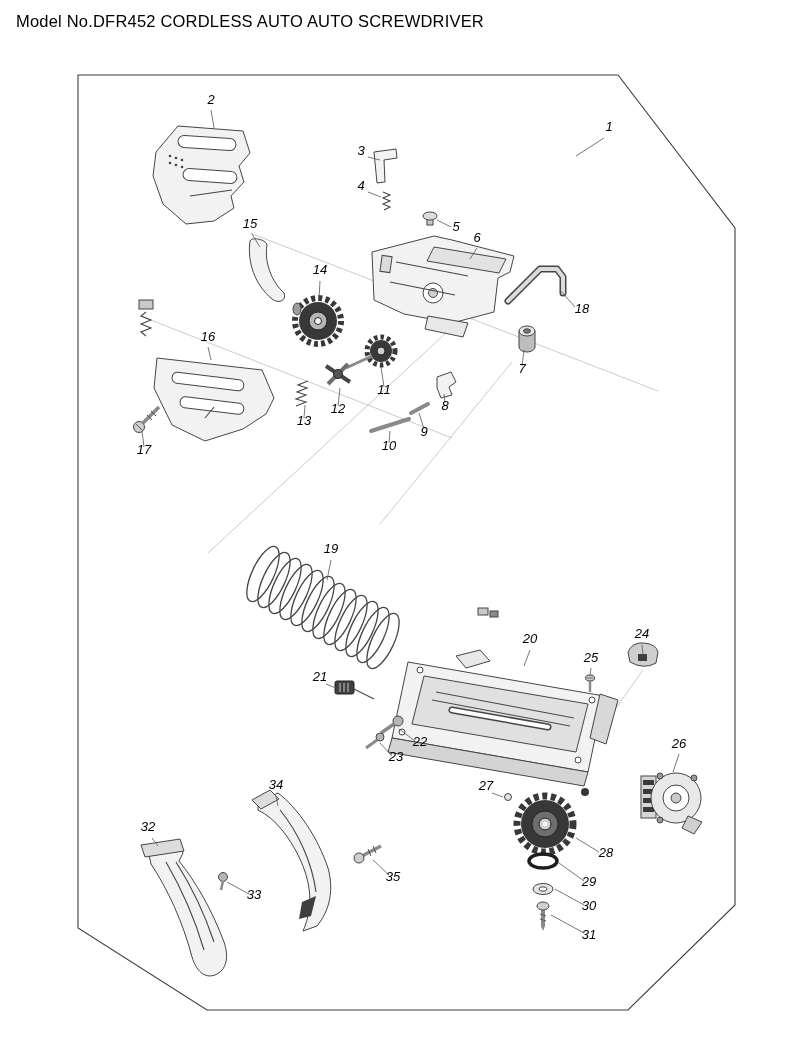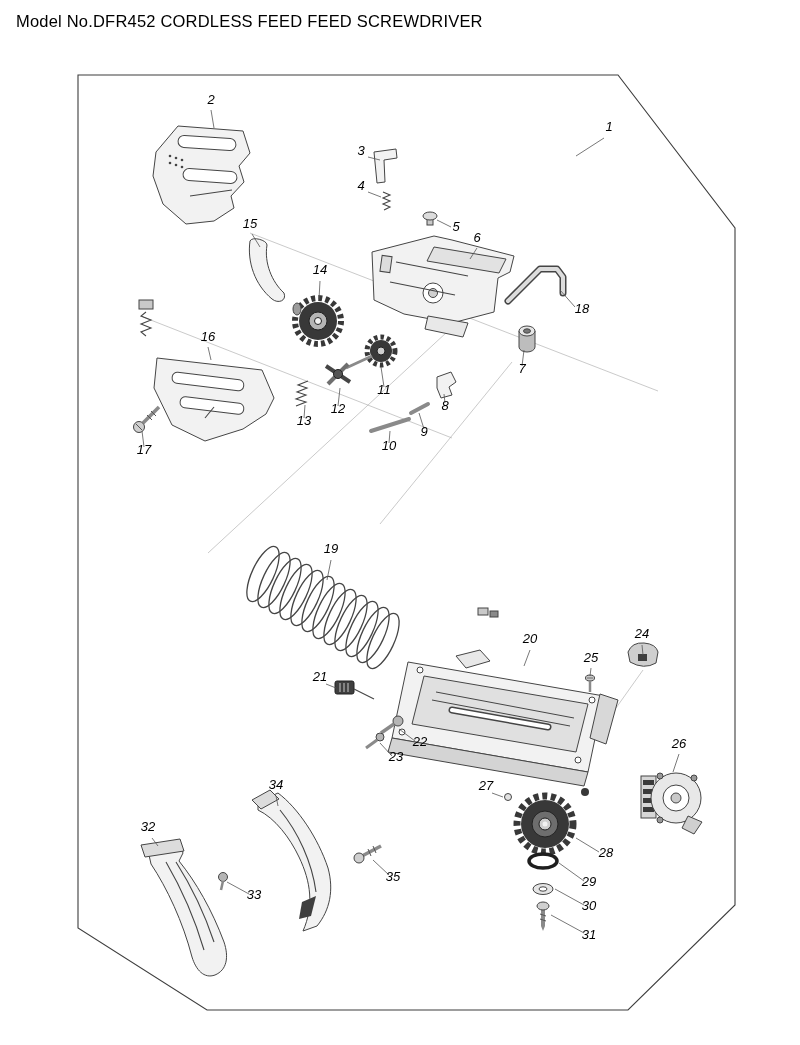--- a/index.html
+++ b/index.html
@@ -13,21 +13,21 @@
   .wire{fill:none;stroke:#454545;stroke-width:1.1;}
   .leader{stroke:#555;stroke-width:.8;}
   .construct{stroke:#b3b3b3;stroke-width:.7;}
   .border-line{fill:none;stroke:#3d3d3d;stroke-width:1.1;}
   text.part-label{font:italic 13px "Liberation Sans",sans-serif;fill:#000;text-anchor:middle;}
 </style>
 </head>
 <body>
 
 <div class="page">
-  <h1 class="title">Model No.DFR452 CORDLESS FEED FEED SCREWDRIVER</h1>
+  <h1 class="title">Model No.DFR452 CORDLESS AUTO AUTO SCREWDRIVER</h1>
 
   <svg width="800" height="1045" viewBox="0 0 800 1045">
 
     <polygon class="border-line" points="78,75 618,75 735,228 735,905 628,1010 207,1010 78,928"></polygon>
 
     <g>
       <line class="construct" x1="250" y1="233" x2="658" y2="391"></line>
       <line class="construct" x1="143" y1="317" x2="452" y2="438"></line>
       <line class="construct" x1="447" y1="332" x2="208" y2="553"></line>
       <line class="construct" x1="512" y1="362" x2="380" y2="524"></line>

